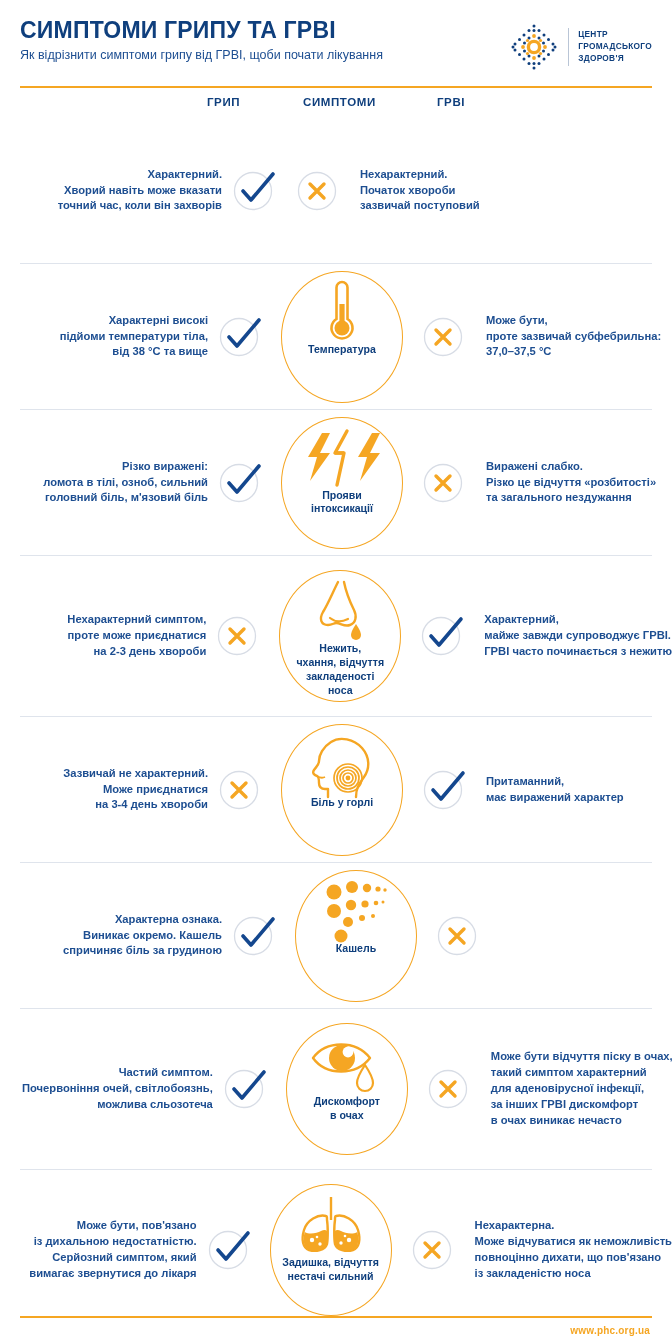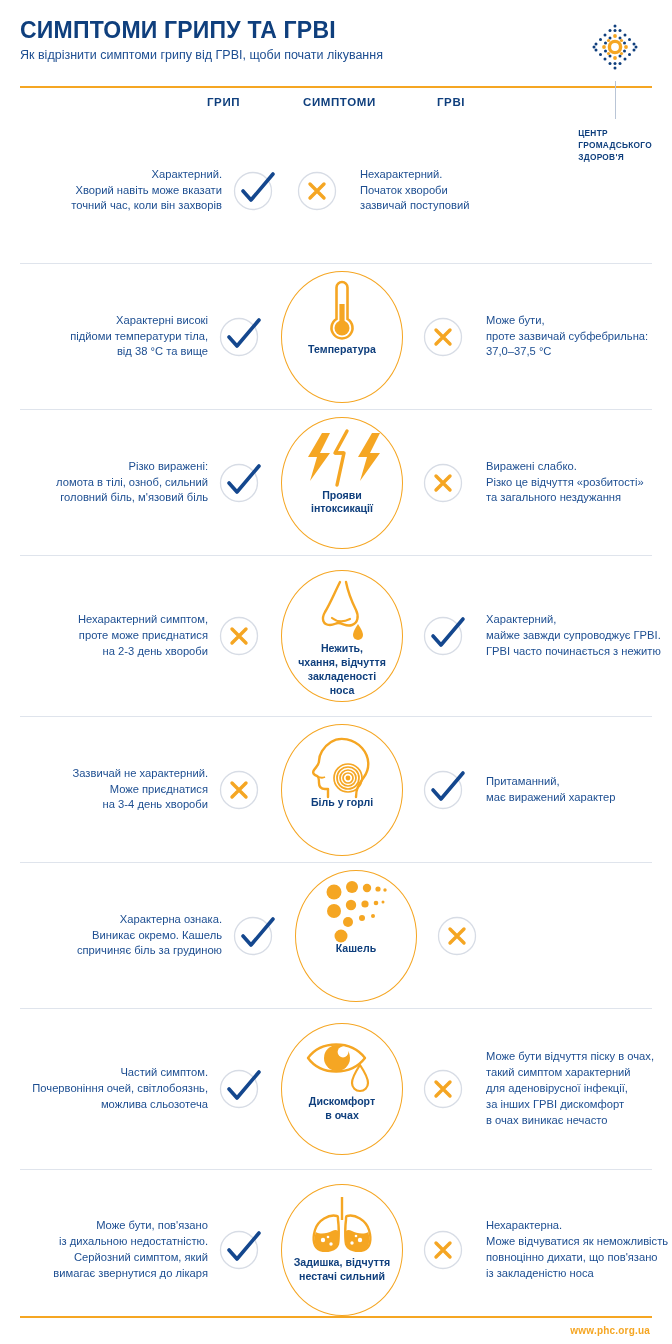--- a/index.html
+++ b/index.html
@@ -36,21 +36,20 @@
     margin:0;
     line-height:1.2;
   }
   .logo-wrap{
     position:absolute;
     right:20px;
     top:22px;
     display:flex;
     align-items:center;
     gap:9px;
-    flex-direction:column;
   }
   .logo-mark{width:50px;height:50px;display:block;}
   .logo-divider{
     width:1px;height:38px;background:#b9c5d6;
   }
   .logo-text{
     font-size:8.3px;
     font-weight:bold;
     line-height:1.42;
     color:#0f3f7d;
@@ -91,20 +90,21 @@
     display:flex;
     align-items:center;
   }
   .row.tall{height:160px;}
 
   .side{
     width:200px;
     font-size:11.2px;
     line-height:1.42;
     color:#1d4e91;
+    font-weight:bold;
   }
   .side.left{
     text-align:right;
     padding-right:0;
     margin-left:22px;
   }
   .side.right{
     text-align:left;
     margin-left:10px;
   }

